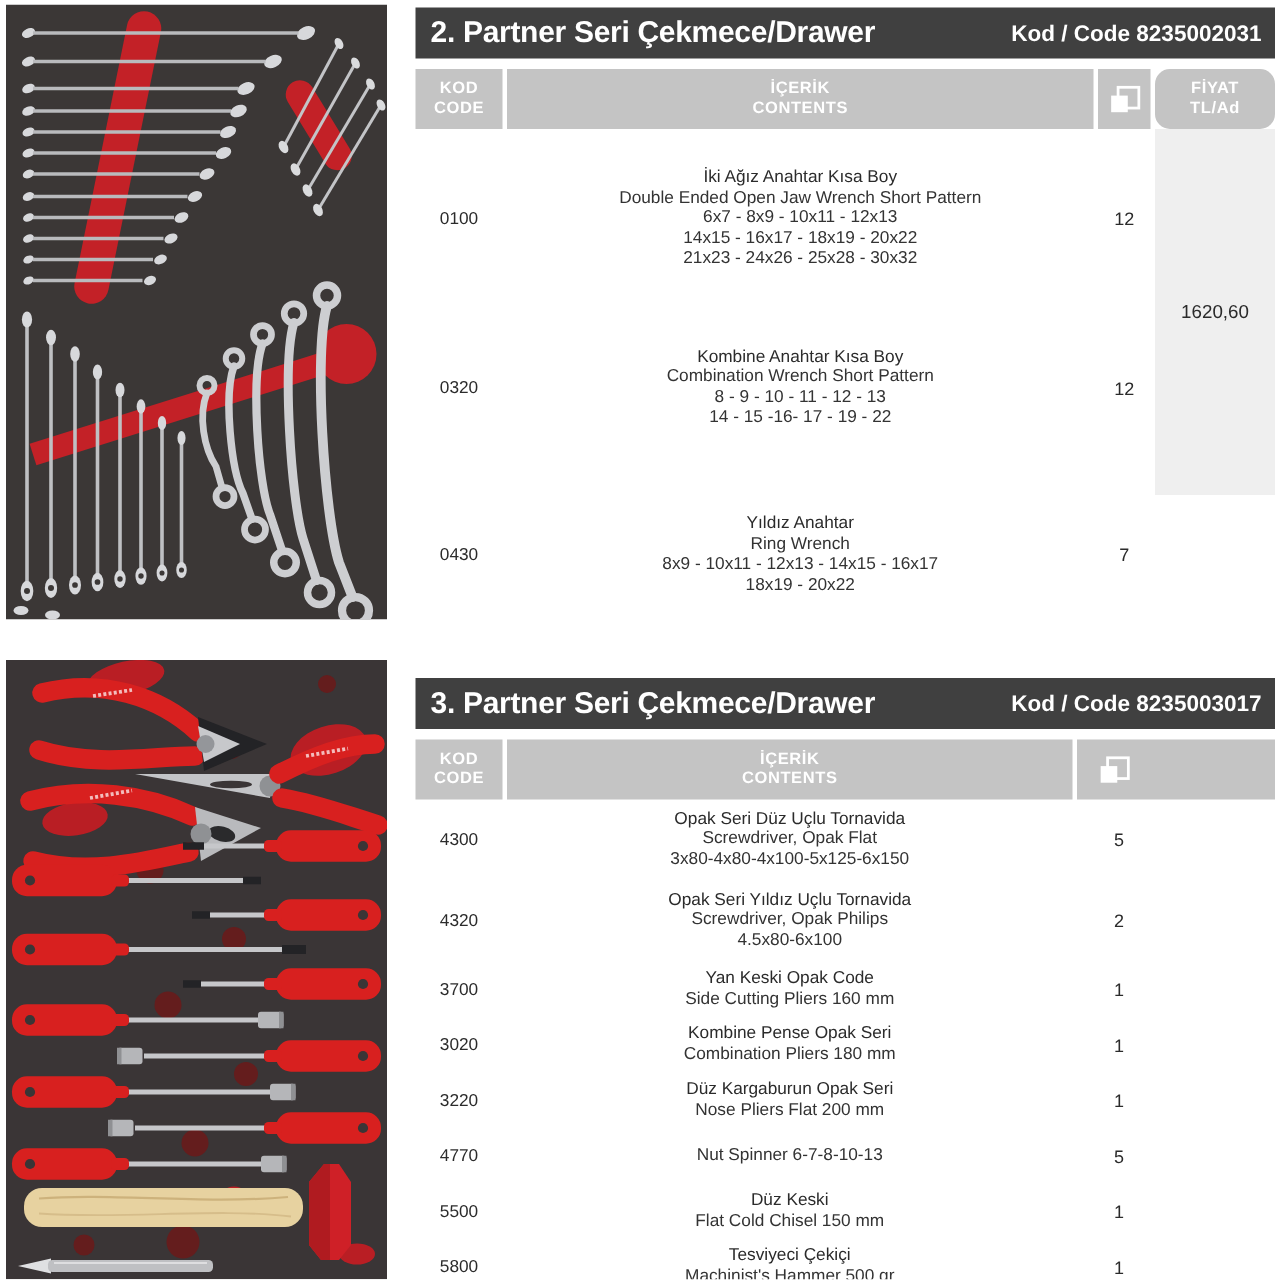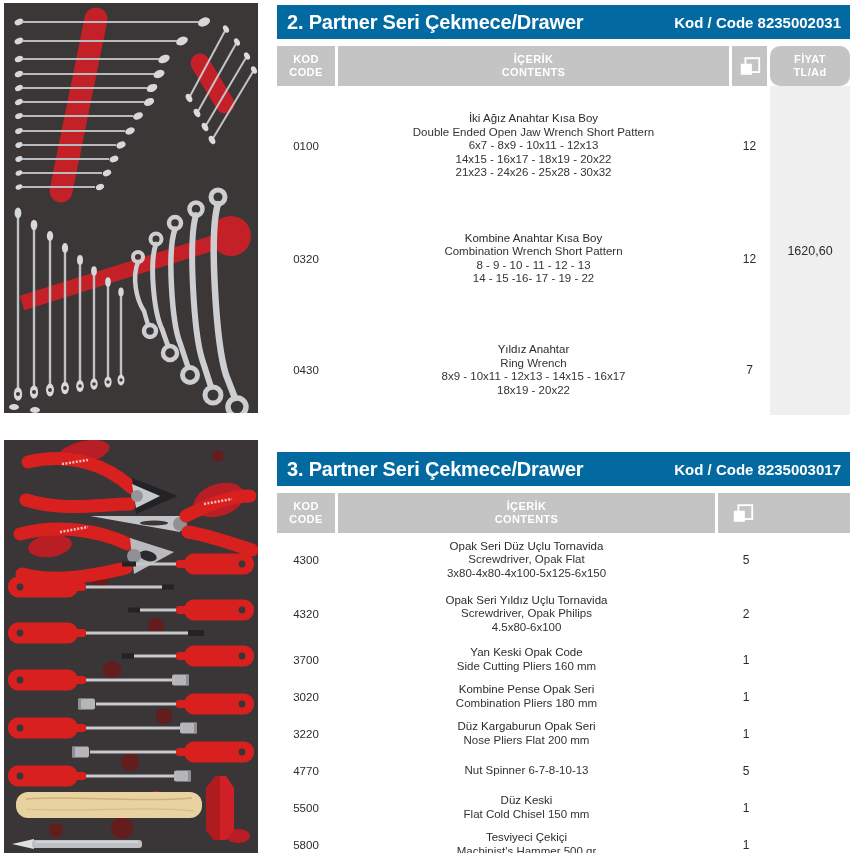--- a/index.html
+++ b/index.html
@@ -10,21 +10,21 @@
   .photo{position:absolute;left:4px;width:254px;}
   .photo-top{top:3px;height:410px;}
   .photo-bottom{top:440px;height:413px;}
   .photo svg{display:block;width:100%;height:100%;}
 
   
   .section{position:absolute;left:277px;width:573px;}
   .section-2{top:5px;}
   .section-3{top:452px;}
 
-  .bar{height:34px;background:#0369a1;display:flex;align-items:center;
+  .bar{height:34px;background:#404040;display:flex;align-items:center;
        justify-content:space-between;padding:0 9px 0 10px;box-sizing:border-box;}
   .bar-title{color:#fff;font-size:20px;font-weight:bold;letter-spacing:-.2px;white-space:nowrap;}
   .bar-code{color:#fff;font-size:15px;font-weight:bold;white-space:nowrap;}
 
   .thead{display:flex;gap:3px;height:40px;margin-top:7px;}
   .th{background:#c4c4c4;color:#fff;display:flex;flex-direction:column;align-items:center;
       justify-content:center;font-weight:bold;font-size:11px;line-height:13px;
       letter-spacing:.4px;box-sizing:border-box;}
   .th-kod{width:58px;}
   .th-icerik{flex:1;}
@@ -39,21 +39,21 @@
   .td-qty{width:35px;text-align:center;font-size:12px;}
   .td-qty3{width:132px;}
   .td-qty3 span{display:block;width:56px;text-align:center;font-size:12px;}
   .section-2 .row{padding-right:83px;}
   .t-title{font-weight:normal;font-size:11.5px;}
   .t-sub,.t-detail{font-size:11.5px;color:#333;}
 
   .h120{height:120px;} .h105{height:105px;} .h118{height:118px;}
   .h54{height:54px;} .h37{height:37px;}
 
-  .price-col{position:absolute;top:0;right:0;width:80px;height:329px;background:#efefef;
+  .price-col{position:absolute;top:0;right:0;width:80px;height:244px;background:#efefef;
              display:flex;align-items:center;justify-content:center;
              font-size:12.5px;color:#2b2b2b;}
 </style>
 </head>
 <body>
 
 <div class="page">
 
   <div class="photo photo-top">
     <svg viewBox="0 0 254 410">

